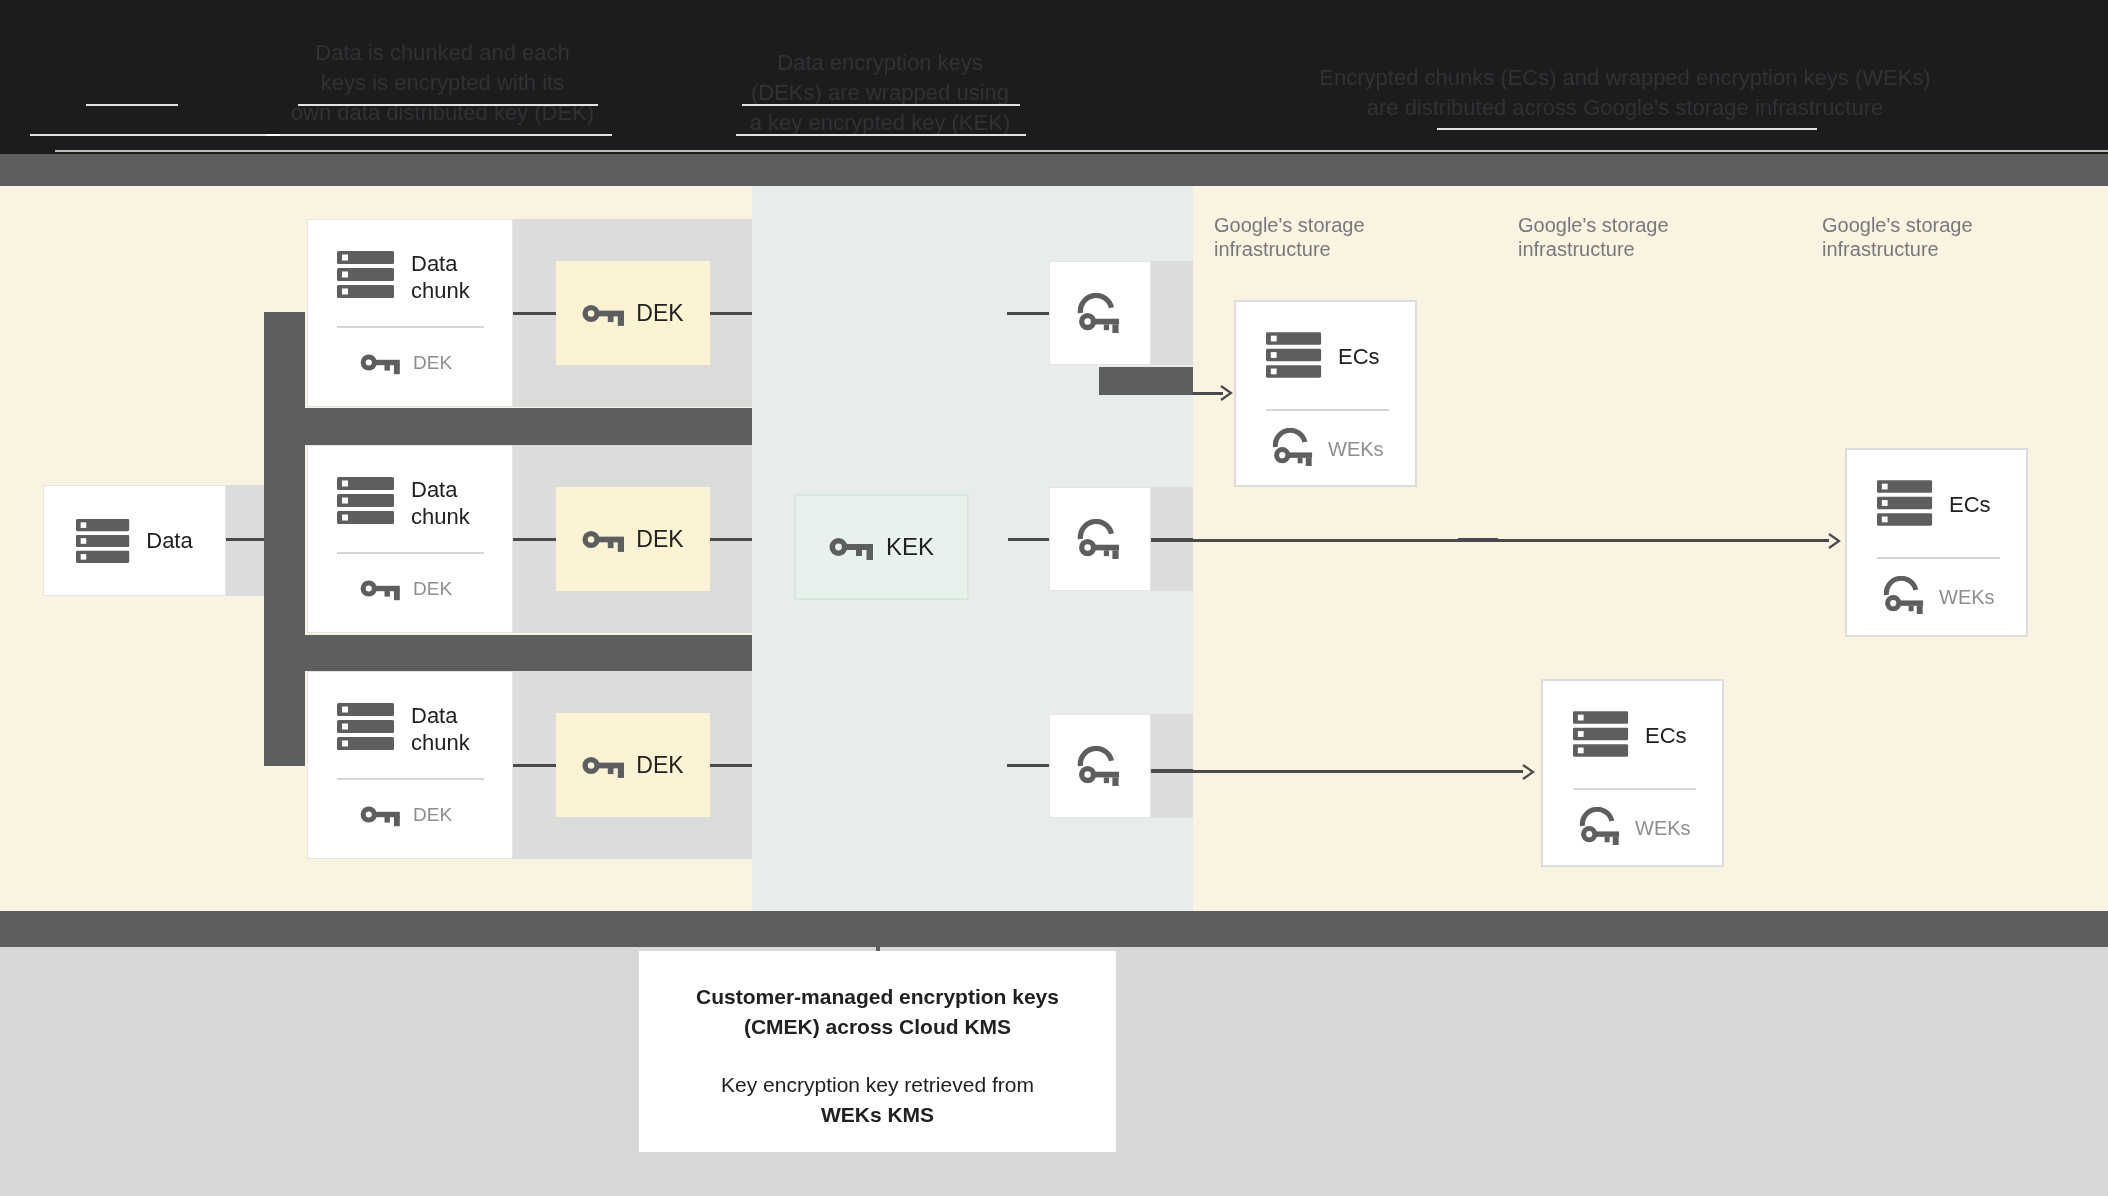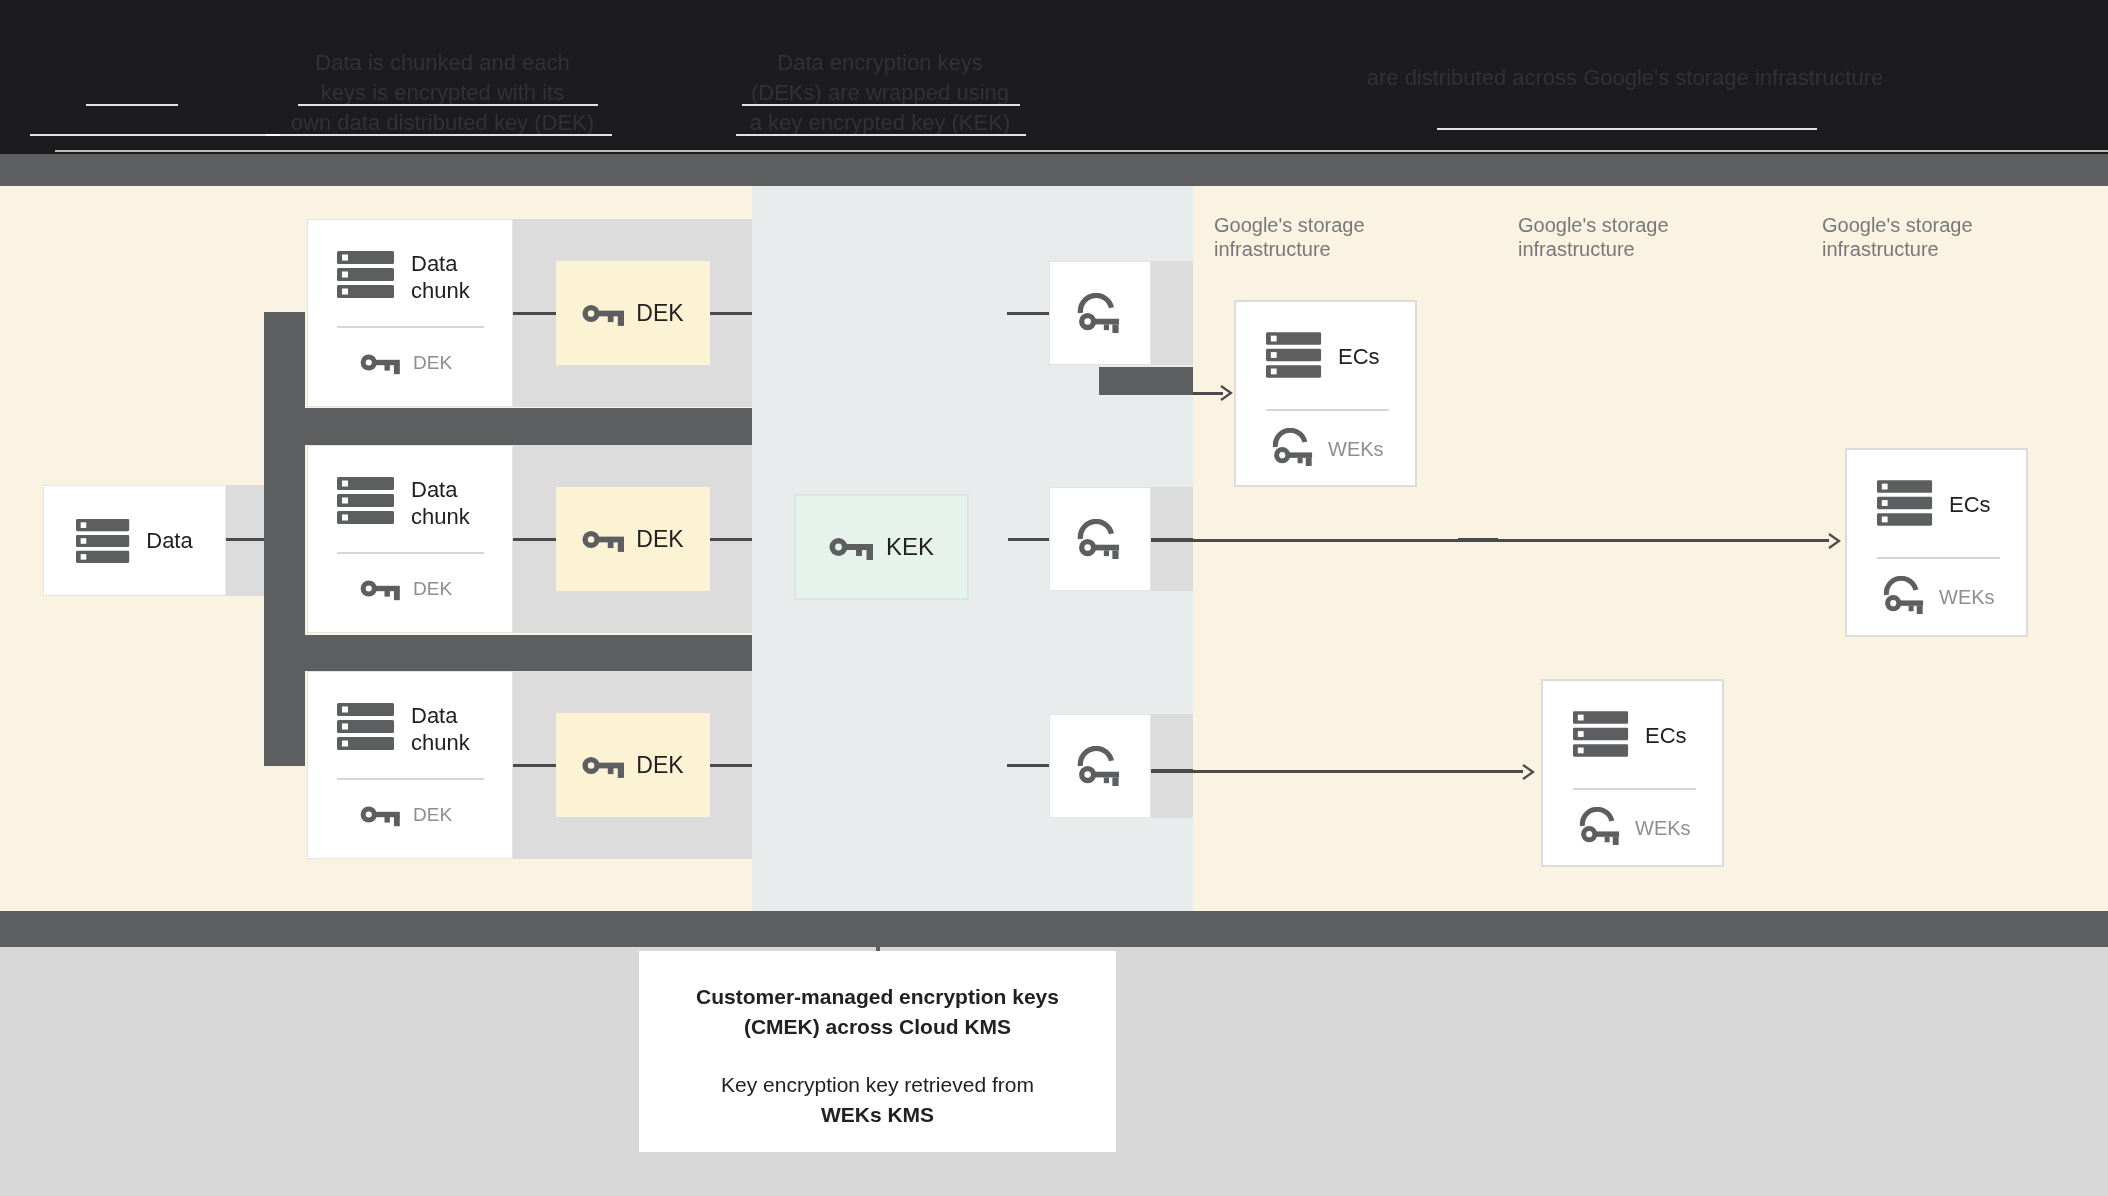--- a/index.html
+++ b/index.html
@@ -98,31 +98,32 @@
     <rect x="37" y="33" width="6.5" height="9" fill="currentColor"></rect>
   </symbol>
   <symbol id="icon-chevron" viewBox="0 0 14 18">
     <path d="M2,2 L12,9 L2,16" fill="none" stroke="currentColor" stroke-width="2.2"></path>
   </symbol>
 </svg>
 
 <div class="abs" style="inset:0">
 
   <div class="abs hdr">
-    <div class="abs hcol" style="left:255px;top:48px;width:375px">
+    <div class="abs hcol" style="left:255px;top:38px;width:375px">
       <span>Data is chunked and each</span>
       <span>keys is encrypted with its</span>
       <span>own data distributed key (DEK)</span>
     </div>
     <div class="abs hcol" style="left:722px;top:48px;width:316px">
       <span>Data encryption keys</span>
       <span>(DEKs) are wrapped using</span>
       <span>a key encrypted key (KEK)</span>
     </div>
     <div class="abs hcol" style="left:1295px;top:63px;width:660px">
+      <span>Encrypted chunks (ECs) and wrapped encryption keys (WEKs)</span>
       <span>are distributed across Google's storage infrastructure</span>
     </div>
     <div class="abs ul" style="left:86px;top:104px;width:92px"></div>
     <div class="abs ul" style="left:30px;top:134px;width:250px"></div>
     <div class="abs ul" style="left:298px;top:104px;width:300px"></div>
     <div class="abs ul" style="left:266px;top:134px;width:346px"></div>
     <div class="abs ul" style="left:742px;top:104px;width:278px"></div>
     <div class="abs ul" style="left:736px;top:134px;width:290px"></div>
     <div class="abs ul" style="left:1437px;top:128px;width:380px"></div>
     <div class="abs hdr-edge"></div>

